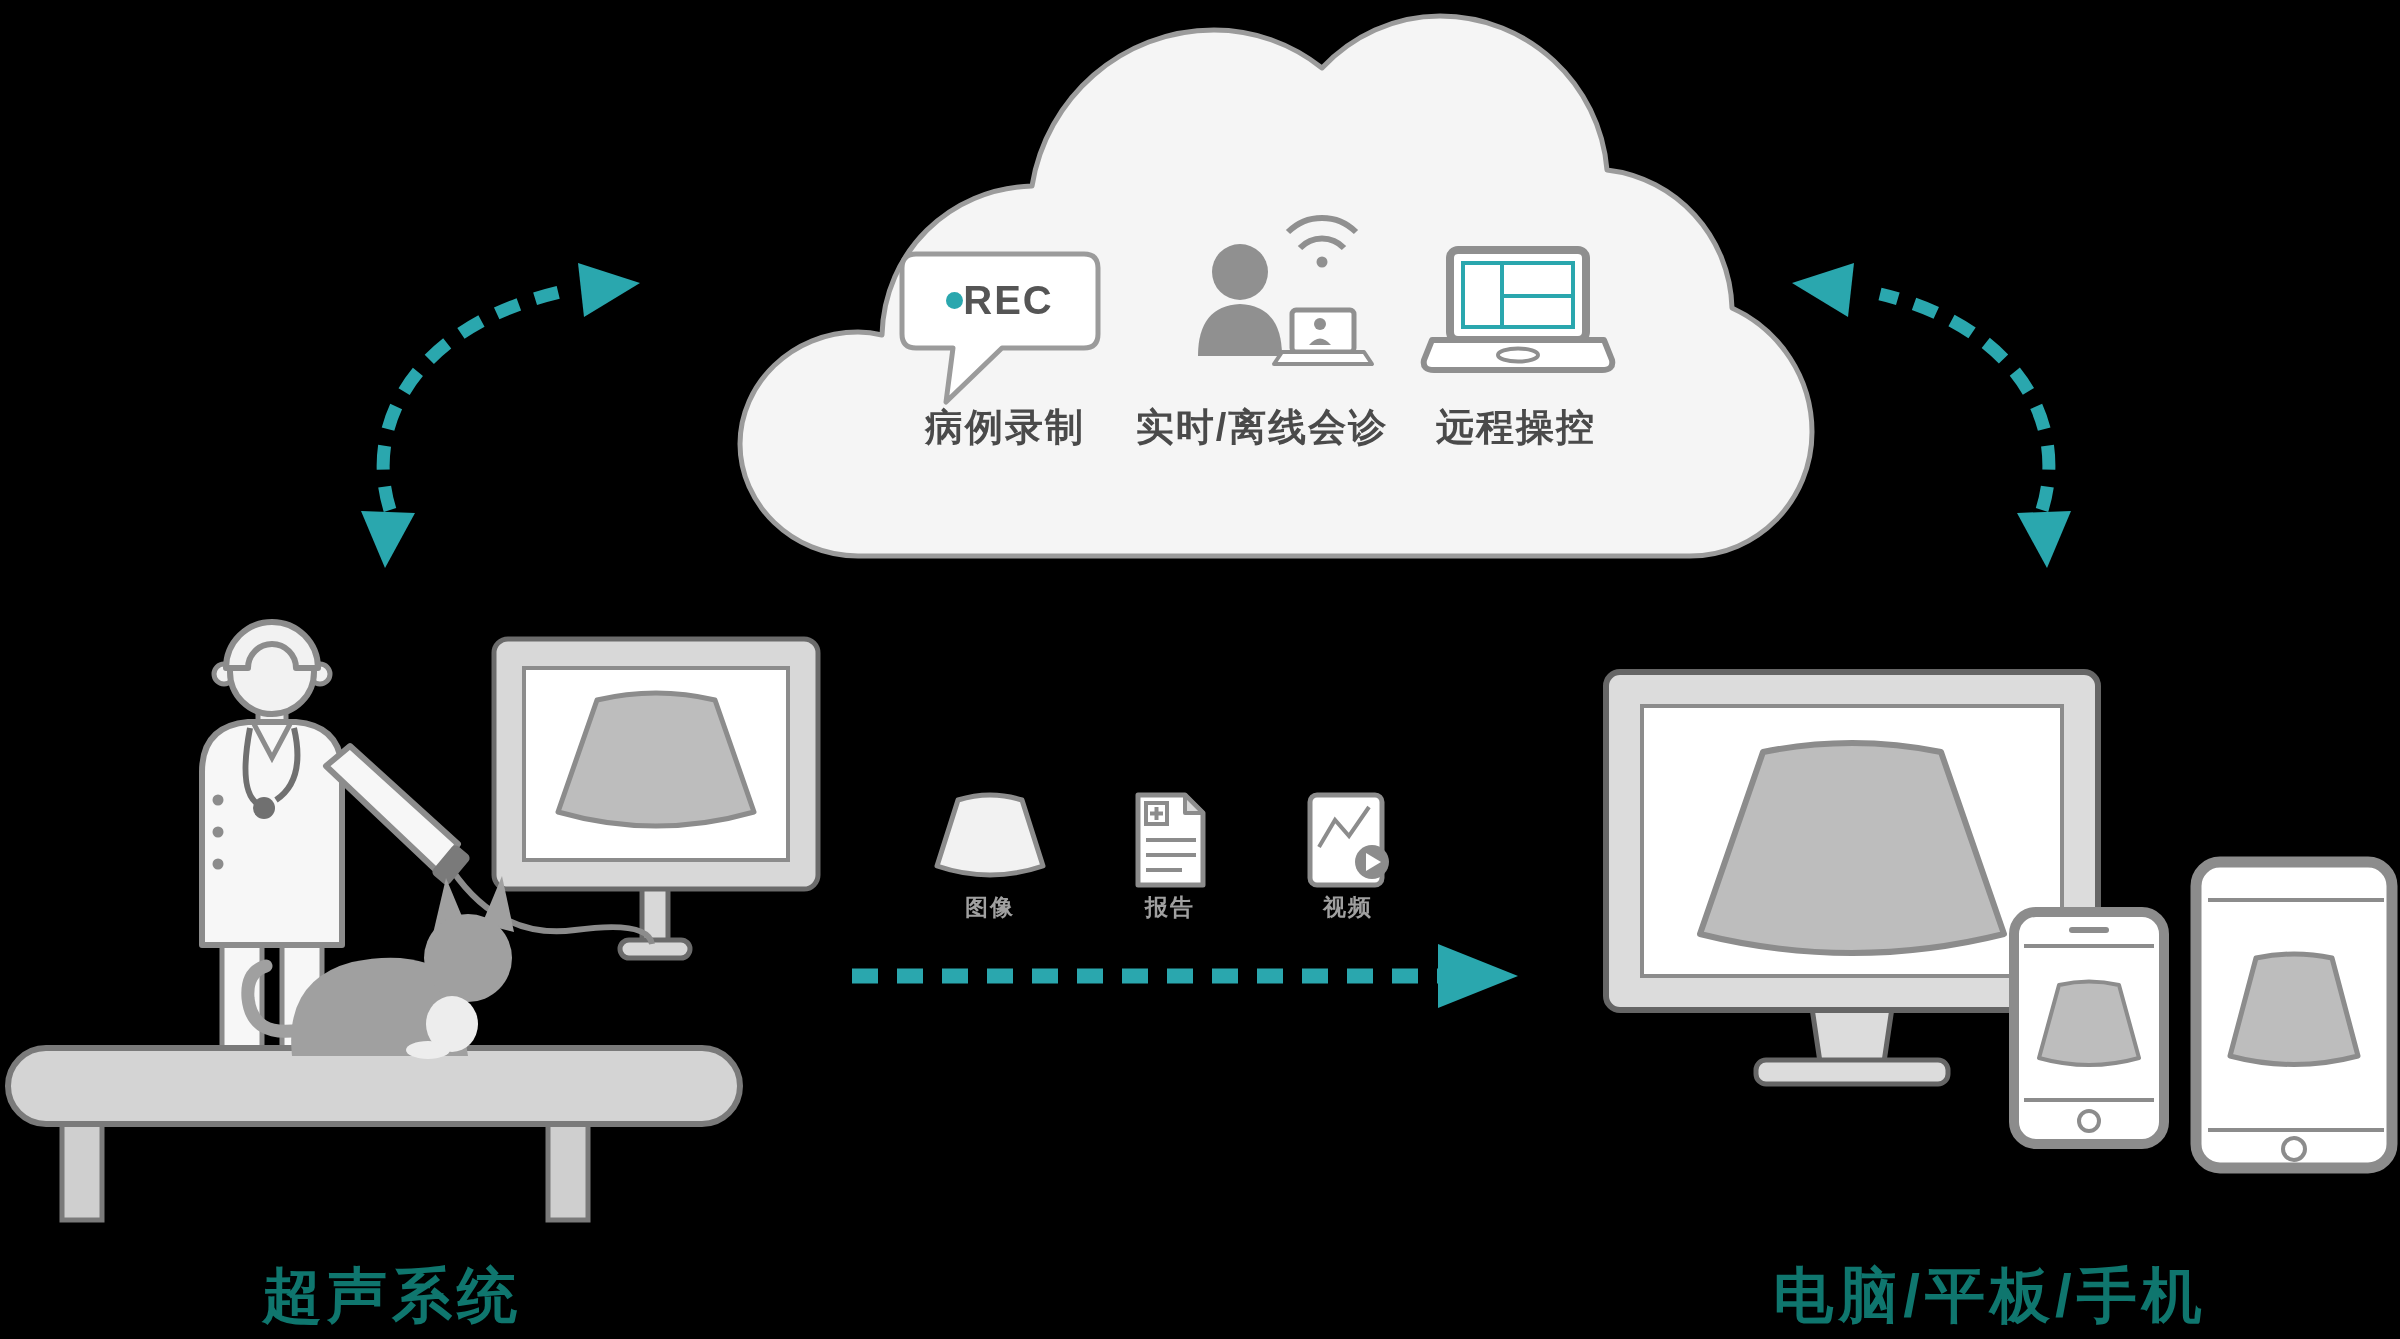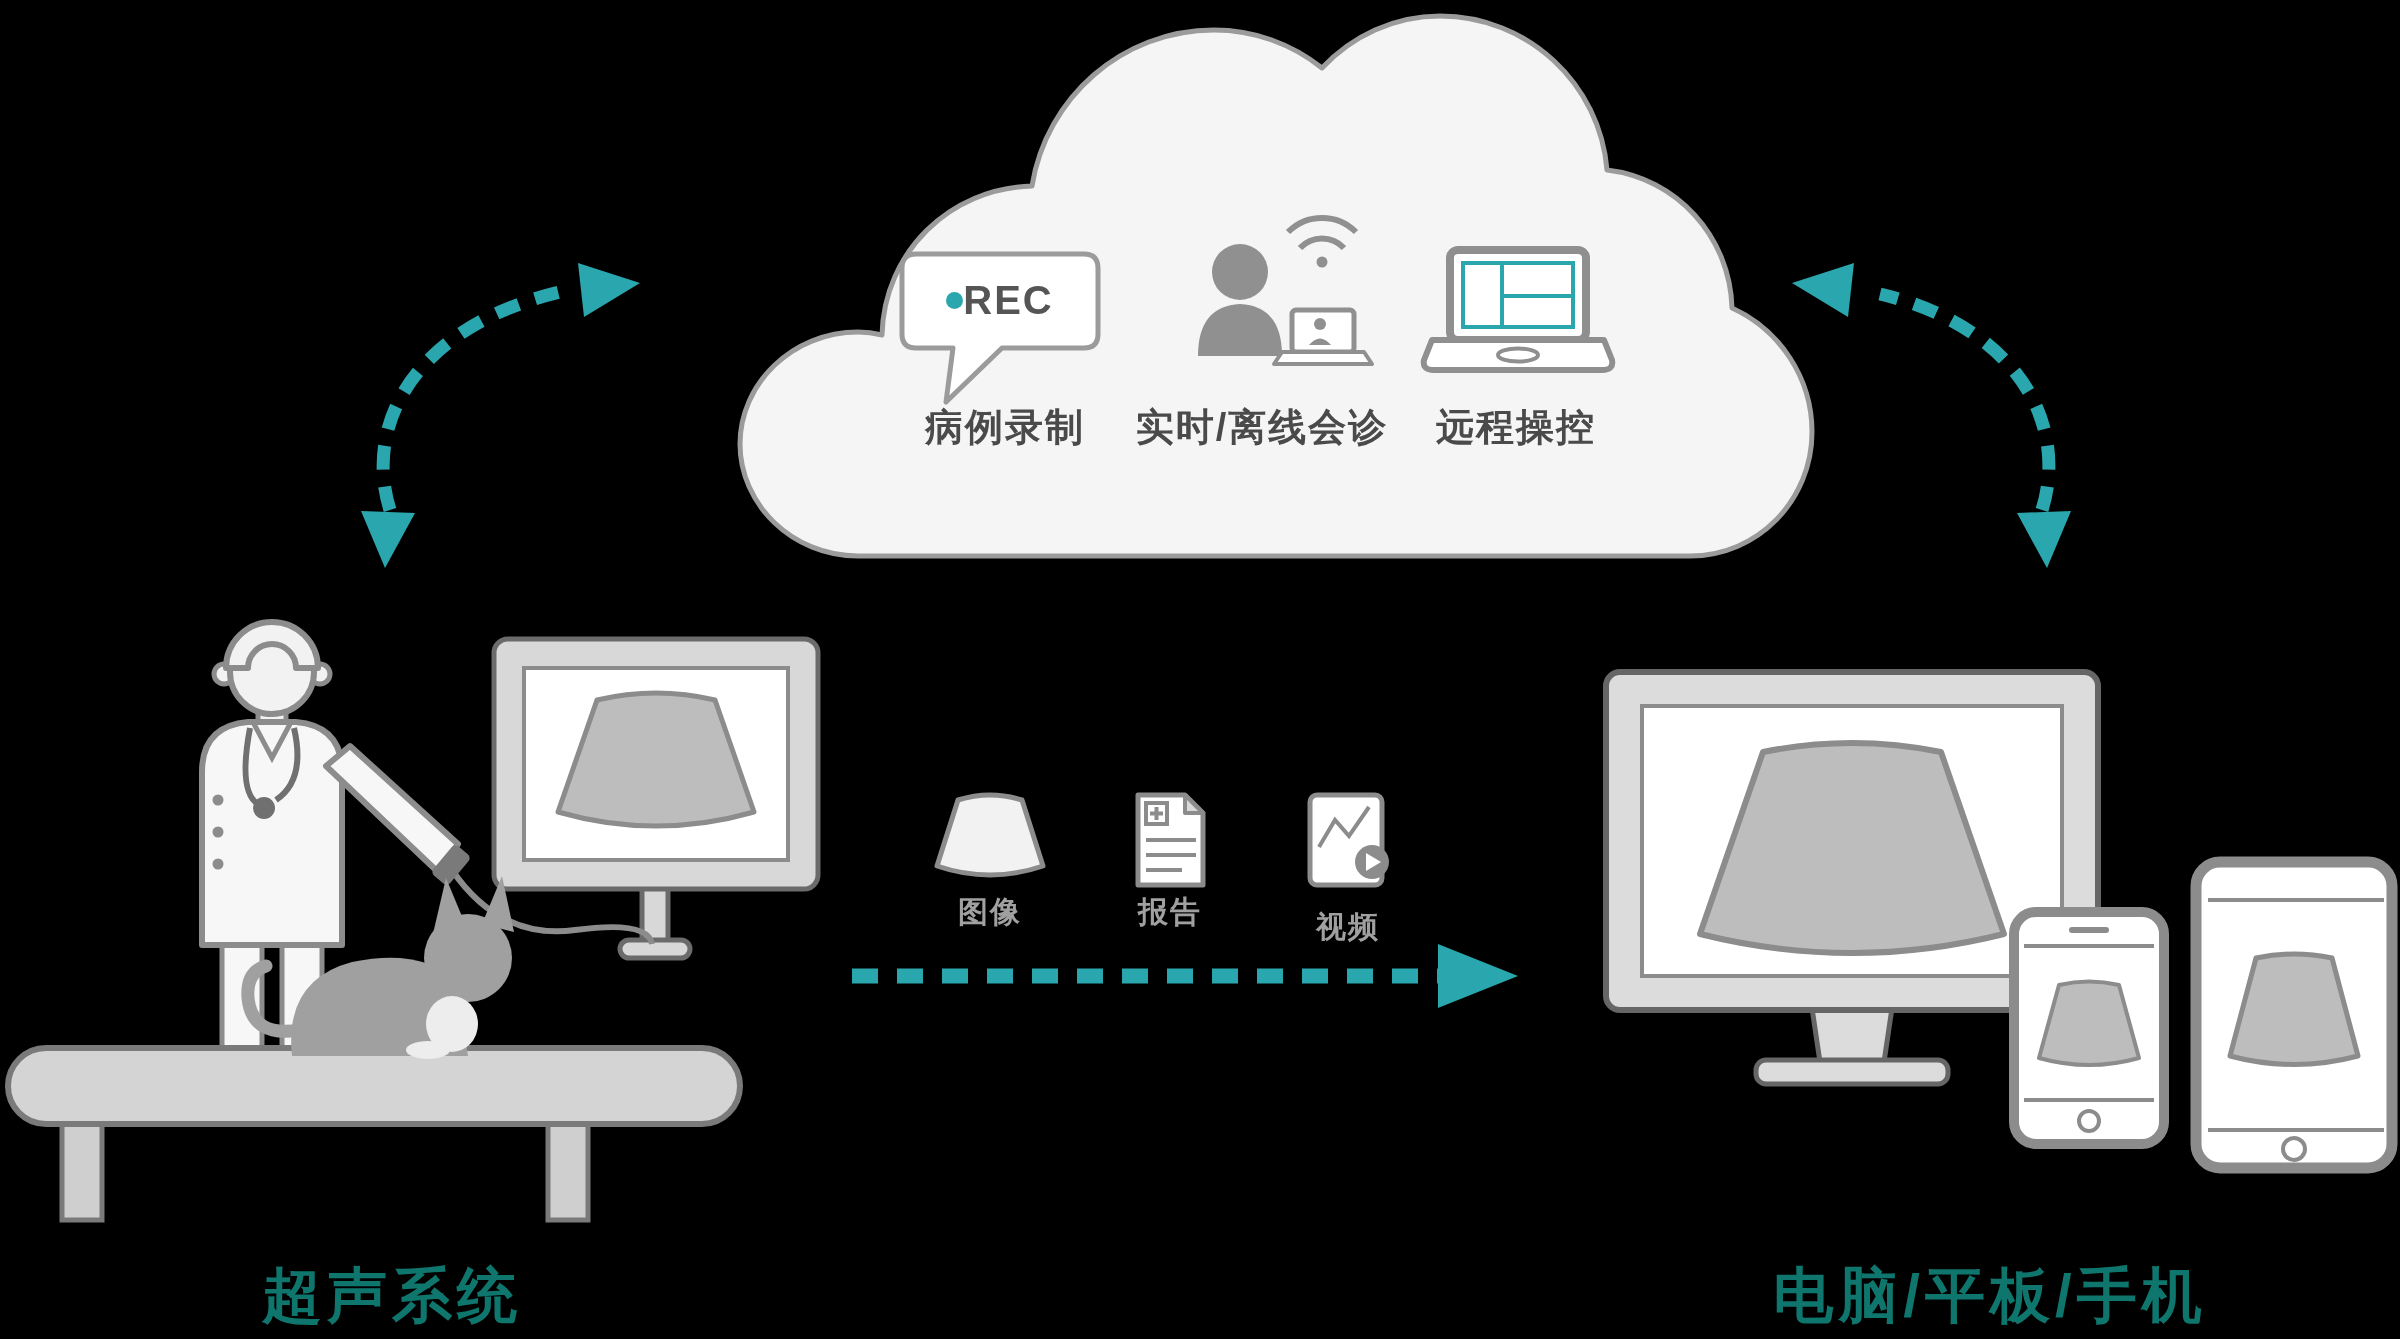--- a/index.html
+++ b/index.html
@@ -3,21 +3,21 @@
 <meta charset="utf-8">
 <style>
   html,body{margin:0;padding:0;background:#000;}
   .stage{
     position:relative;width:2400px;height:1339px;background:#000000;overflow:hidden;
     font-family:"Liberation Sans","DejaVu Sans",sans-serif;
   }
   .stage svg{position:absolute;left:0;top:0;}
   .overlay{position:absolute;transform:translateX(-50%);white-space:nowrap;text-align:center;}
   .cloud-label{font-size:38px;font-weight:600;color:#4A4A4A;letter-spacing:2px;text-align:right;}
-  .transfer-label{font-size:30px;font-weight:600;color:#A0A0A0;letter-spacing:2px;}
+  .transfer-label{font-size:23px;font-weight:600;color:#A0A0A0;letter-spacing:2px;}
   .node-label{font-size:60px;font-weight:600;color:#0f766e;letter-spacing:5px;}
   .rec-badge{
     position:absolute;left:902px;top:252px;width:196px;height:96px;
     display:flex;align-items:center;justify-content:center;
   }
   .rec-dot{width:17px;height:17px;border-radius:50%;background:#2AA7AE;flex:0 0 auto;}
   .rec-text{font-size:40px;font-weight:700;color:#555555;letter-spacing:2px;}
 </style>
 </head>
 <body>
@@ -171,18 +171,18 @@
   <span class="rec-dot"></span>
   <span class="rec-text">REC</span>
 </div>
 
 <div class="overlay cloud-label" style="left:1005px;top:402px;">病例录制</div>
 <div class="overlay cloud-label" style="left:1262px;top:402px;">实时/离线会诊</div>
 <div class="overlay cloud-label" style="left:1516px;top:402px;">远程操控</div>
 
 <div class="overlay transfer-label" style="left:990px;top:892px;">图像</div>
 <div class="overlay transfer-label" style="left:1170px;top:892px;text-align:right;">报告</div>
-<div class="overlay transfer-label" style="left:1348px;top:892px;margin-top:15px;">视频</div>
+<div class="overlay transfer-label" style="left:1348px;top:892px;">视频</div>
 
 <div class="overlay node-label" style="left:392px;top:1256px;">超声系统</div>
 <div class="overlay node-label" style="left:1990px;top:1256px;">电脑/平板/手机</div>
 
 </div>
 
 </body></html>

